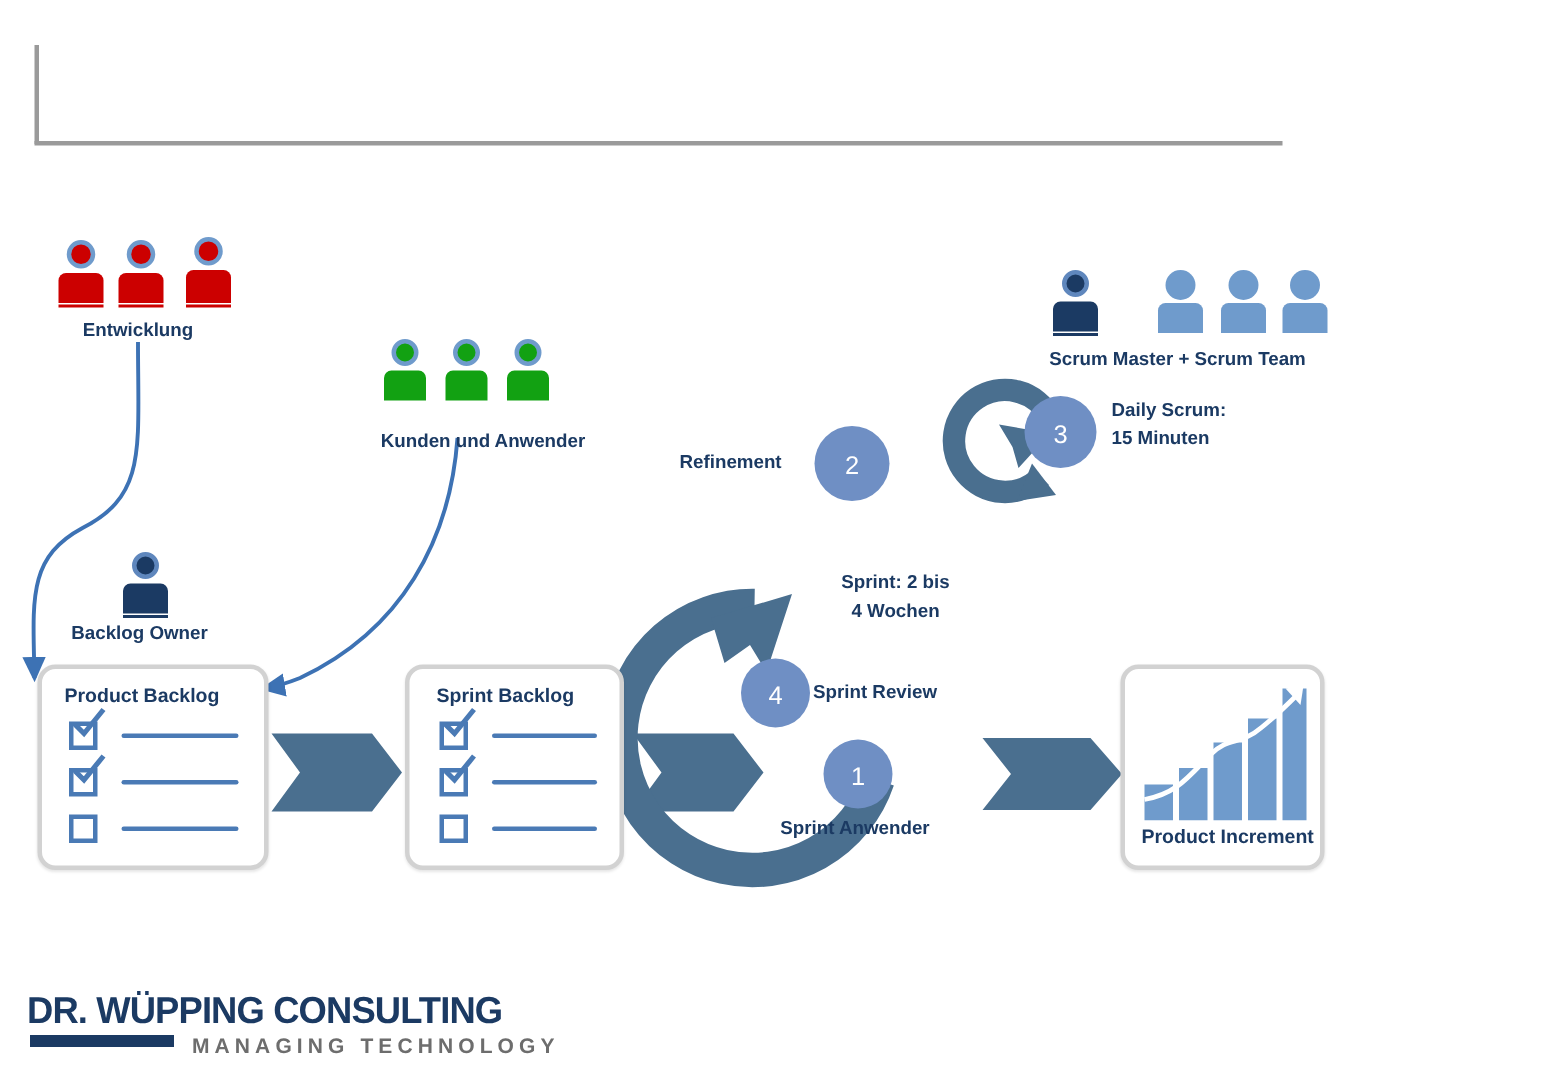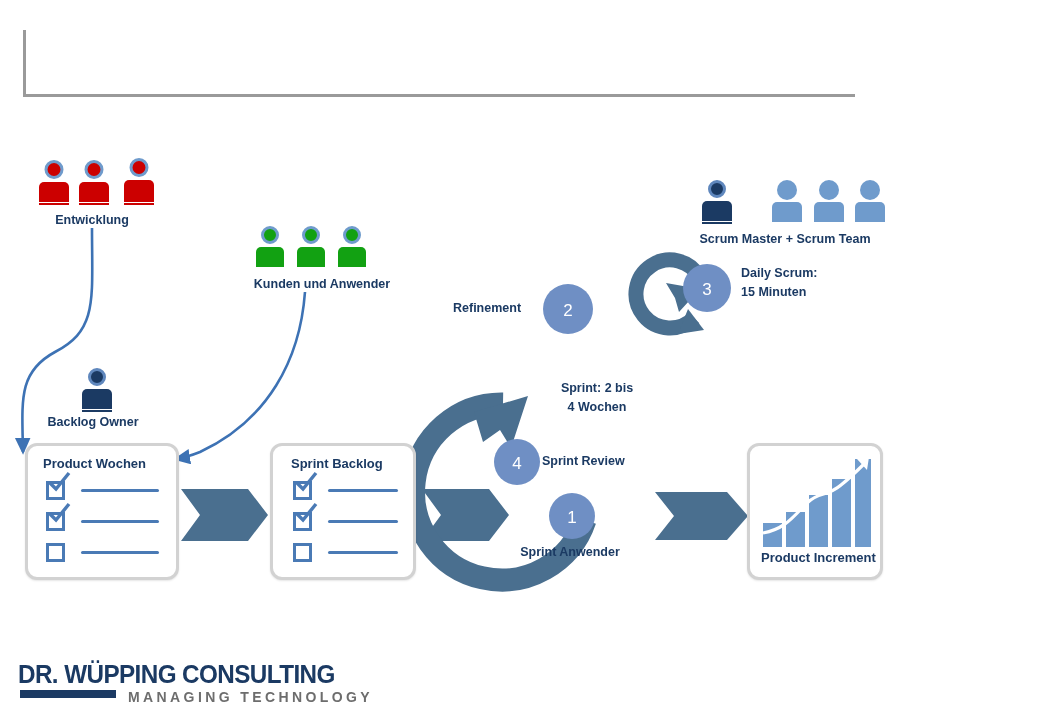--- a/index.html
+++ b/index.html
@@ -98,21 +98,21 @@
       <div class="body" style="top:21px;width:28px;height:20px;background:#12a112;"></div>
     </div>
     <div class="person" style="left:295px;top:226px;width:32px;height:42px;">
       <div class="head" style="top:0;width:18px;height:18px;background:#12a112;border:3.5px solid #6f9bcc;box-sizing:border-box;"></div>
       <div class="body" style="top:21px;width:28px;height:20px;background:#12a112;"></div>
     </div>
     <div class="person" style="left:336px;top:226px;width:32px;height:42px;">
       <div class="head" style="top:0;width:18px;height:18px;background:#12a112;border:3.5px solid #6f9bcc;box-sizing:border-box;"></div>
       <div class="body" style="top:21px;width:28px;height:20px;background:#12a112;"></div>
     </div>
-    <div class="lbl c" style="left:304px;top:277px;padding-left:36px;">Kunden und Anwender</div>
+    <div class="lbl c" style="left:304px;top:287px;padding-left:36px;">Kunden und Anwender</div>
   </div>
 
   <div>
     <div class="person" style="left:700px;top:180px;width:34px;height:45px;">
       <div class="head" style="top:0;width:18px;height:18px;background:#1b3a63;border:3.5px solid #5f87bd;box-sizing:border-box;"></div>
       <div class="body" style="top:21px;width:30px;height:20px;background:#1b3a63;"></div>
       <div class="base" style="top:42px;width:30px;height:2px;background:#1b3a63;"></div>
     </div>
     <div class="person" style="left:770px;top:180px;width:34px;height:42px;">
       <div class="head" style="top:0;width:20px;height:20px;background:#6f9bcc;"></div>
@@ -173,21 +173,21 @@
 
   <div class="lbl" style="left:453px;top:301px;">Refinement</div>
   <div class="lbl" style="left:542px;top:454px;">Sprint Review</div>
   <div class="lbl c" style="left:570px;top:545px;">Sprint Anwender</div>
   <div class="lbl c" style="left:597px;top:381px;">Sprint: 2 bis</div>
   <div class="lbl c" style="left:597px;top:400px;">4 Wochen</div>
   <div class="lbl" style="left:741px;top:266px;">Daily Scrum:</div>
   <div class="lbl" style="left:741px;top:285px;">15 Minuten</div>
 
   <div class="box" style="left:25px;top:443px;width:148px;height:131px;">
-    <div class="box-title" style="left:15px;top:10px;">Product Wochen</div>
+    <div class="box-title" style="left:15px;top:10px;">Product Backlog</div>
     <div class="cbrow" style="left:18px;top:35px;">
       <div class="cbox">
         <svg width="26" height="24" style="left:-2px;top:-11px;">
             <path d="M3,10 L9,16 L22,0" fill="none" stroke="#4a7ab5" stroke-width="3.4"></path>
           </svg>
       </div>
       <div class="cline"></div>
     </div>
     <div class="cbrow" style="left:18px;top:66px;">
       <div class="cbox">

